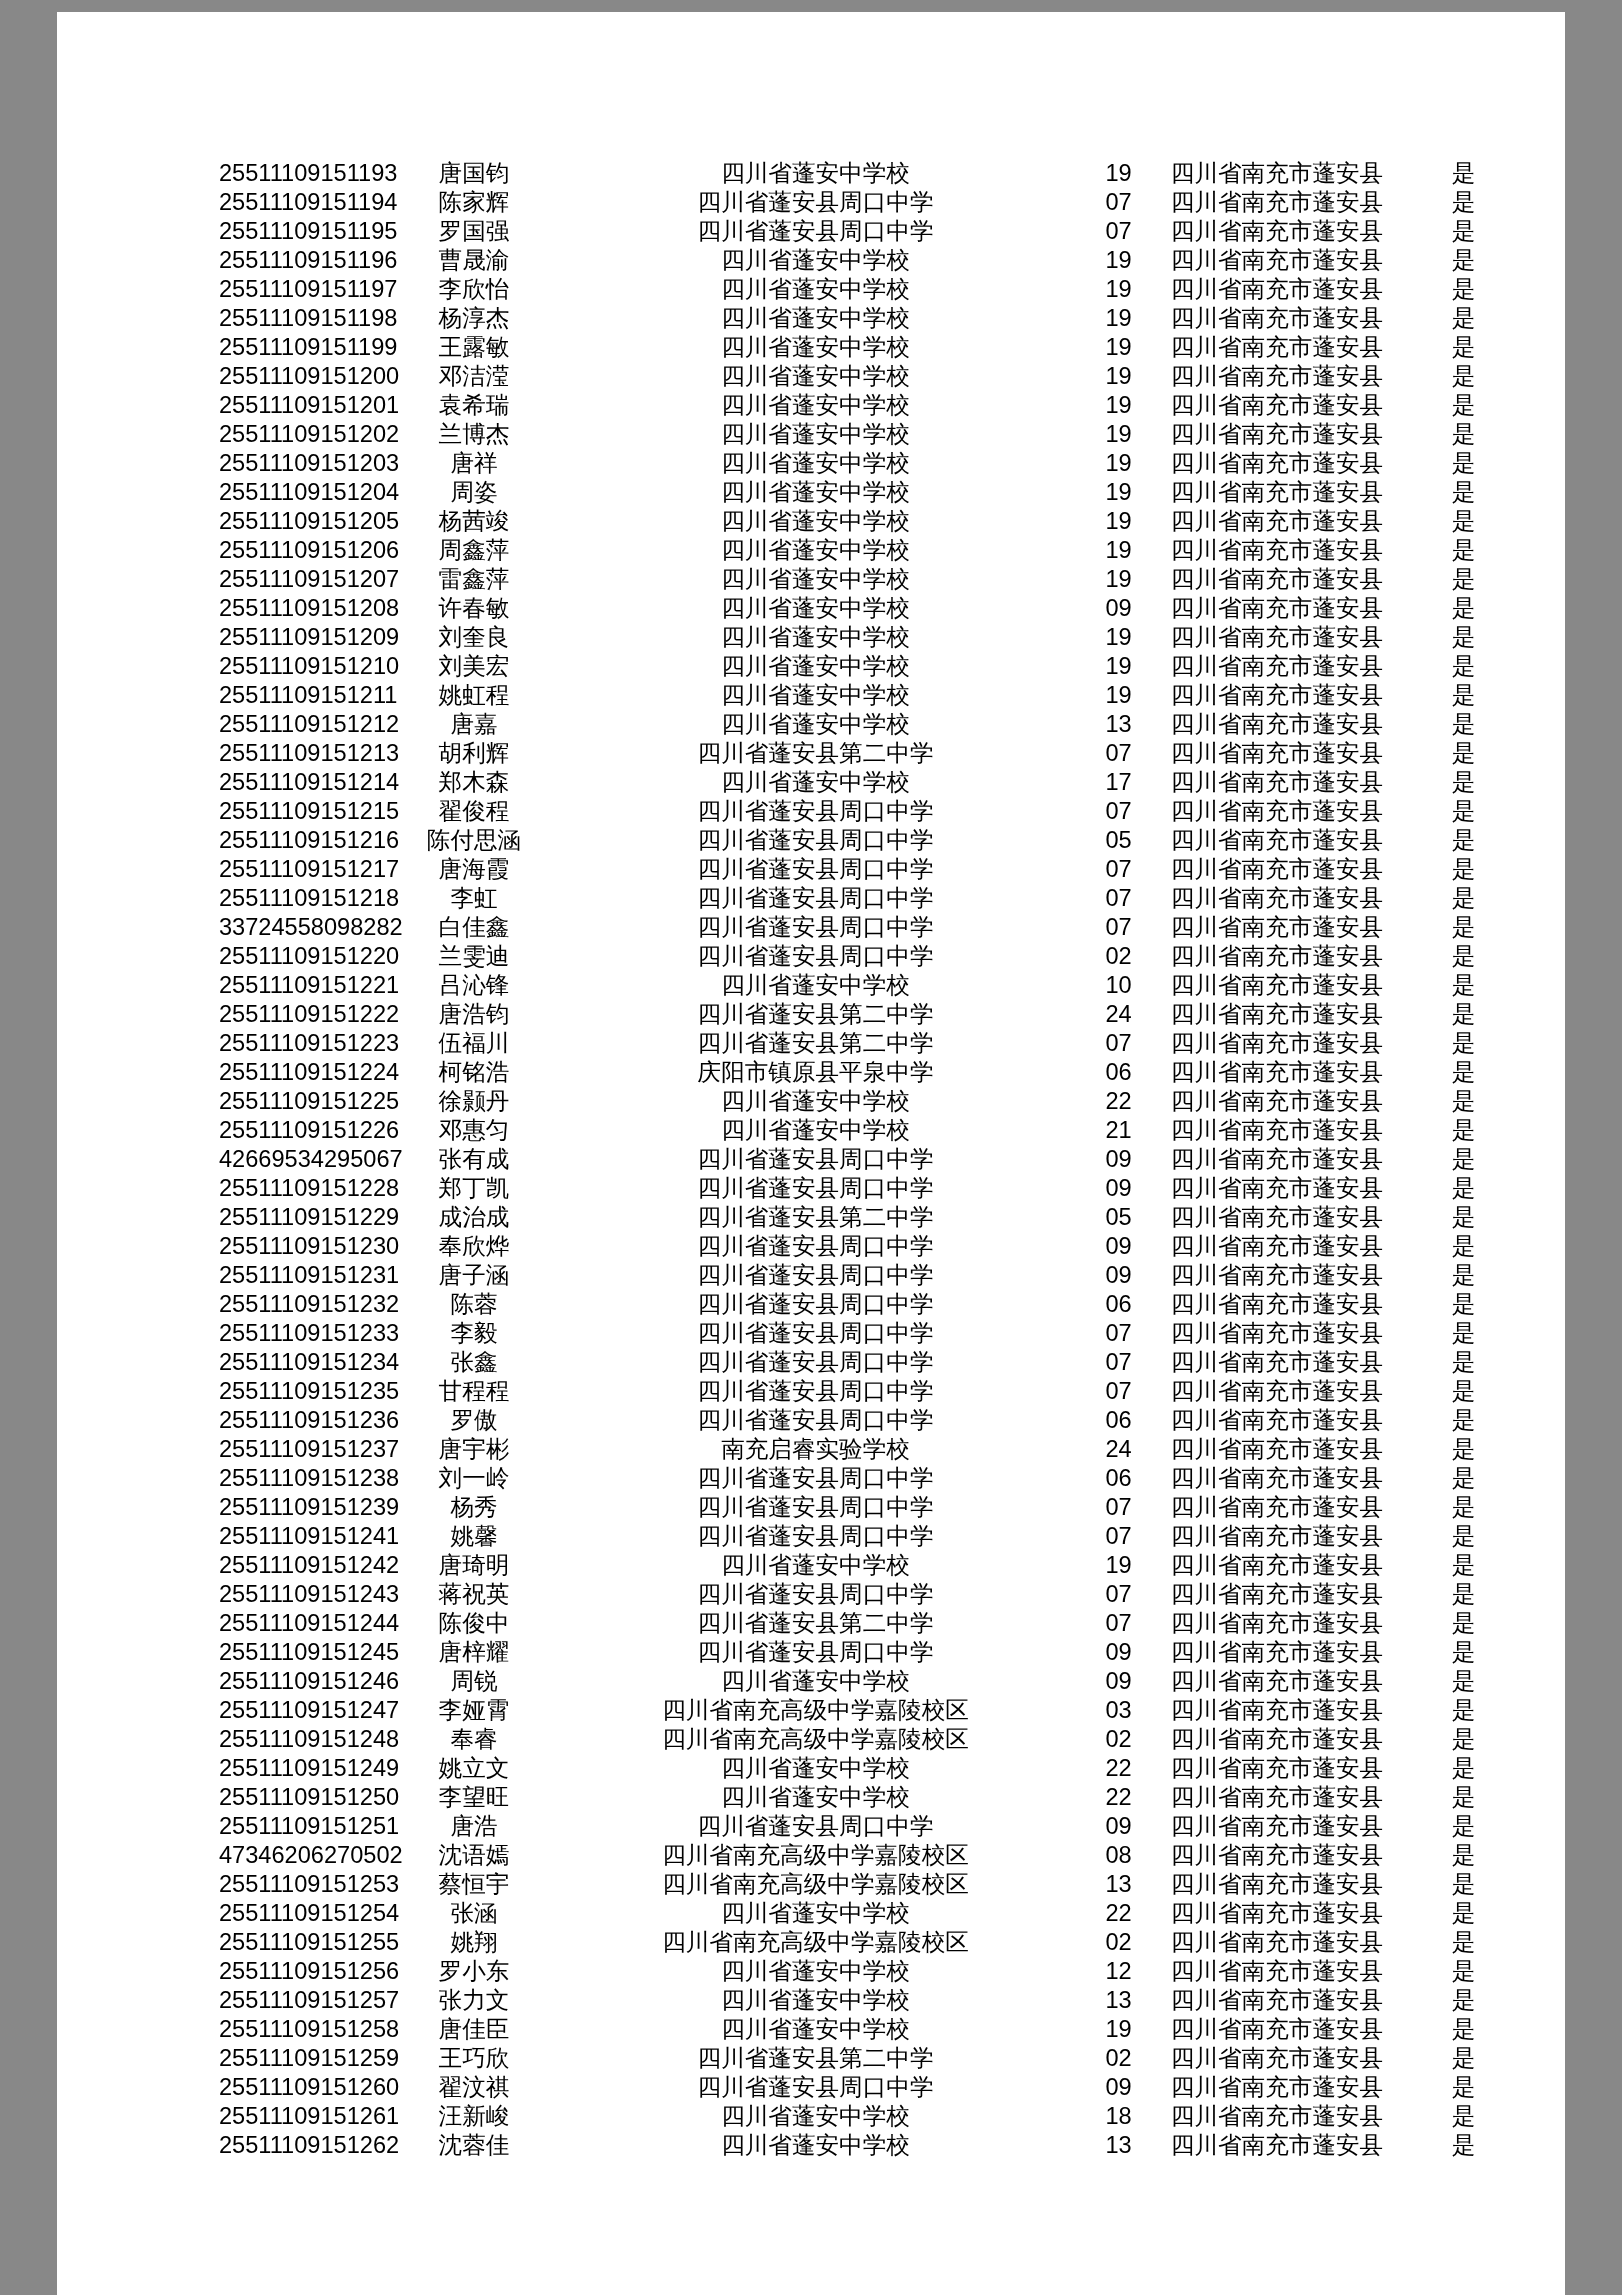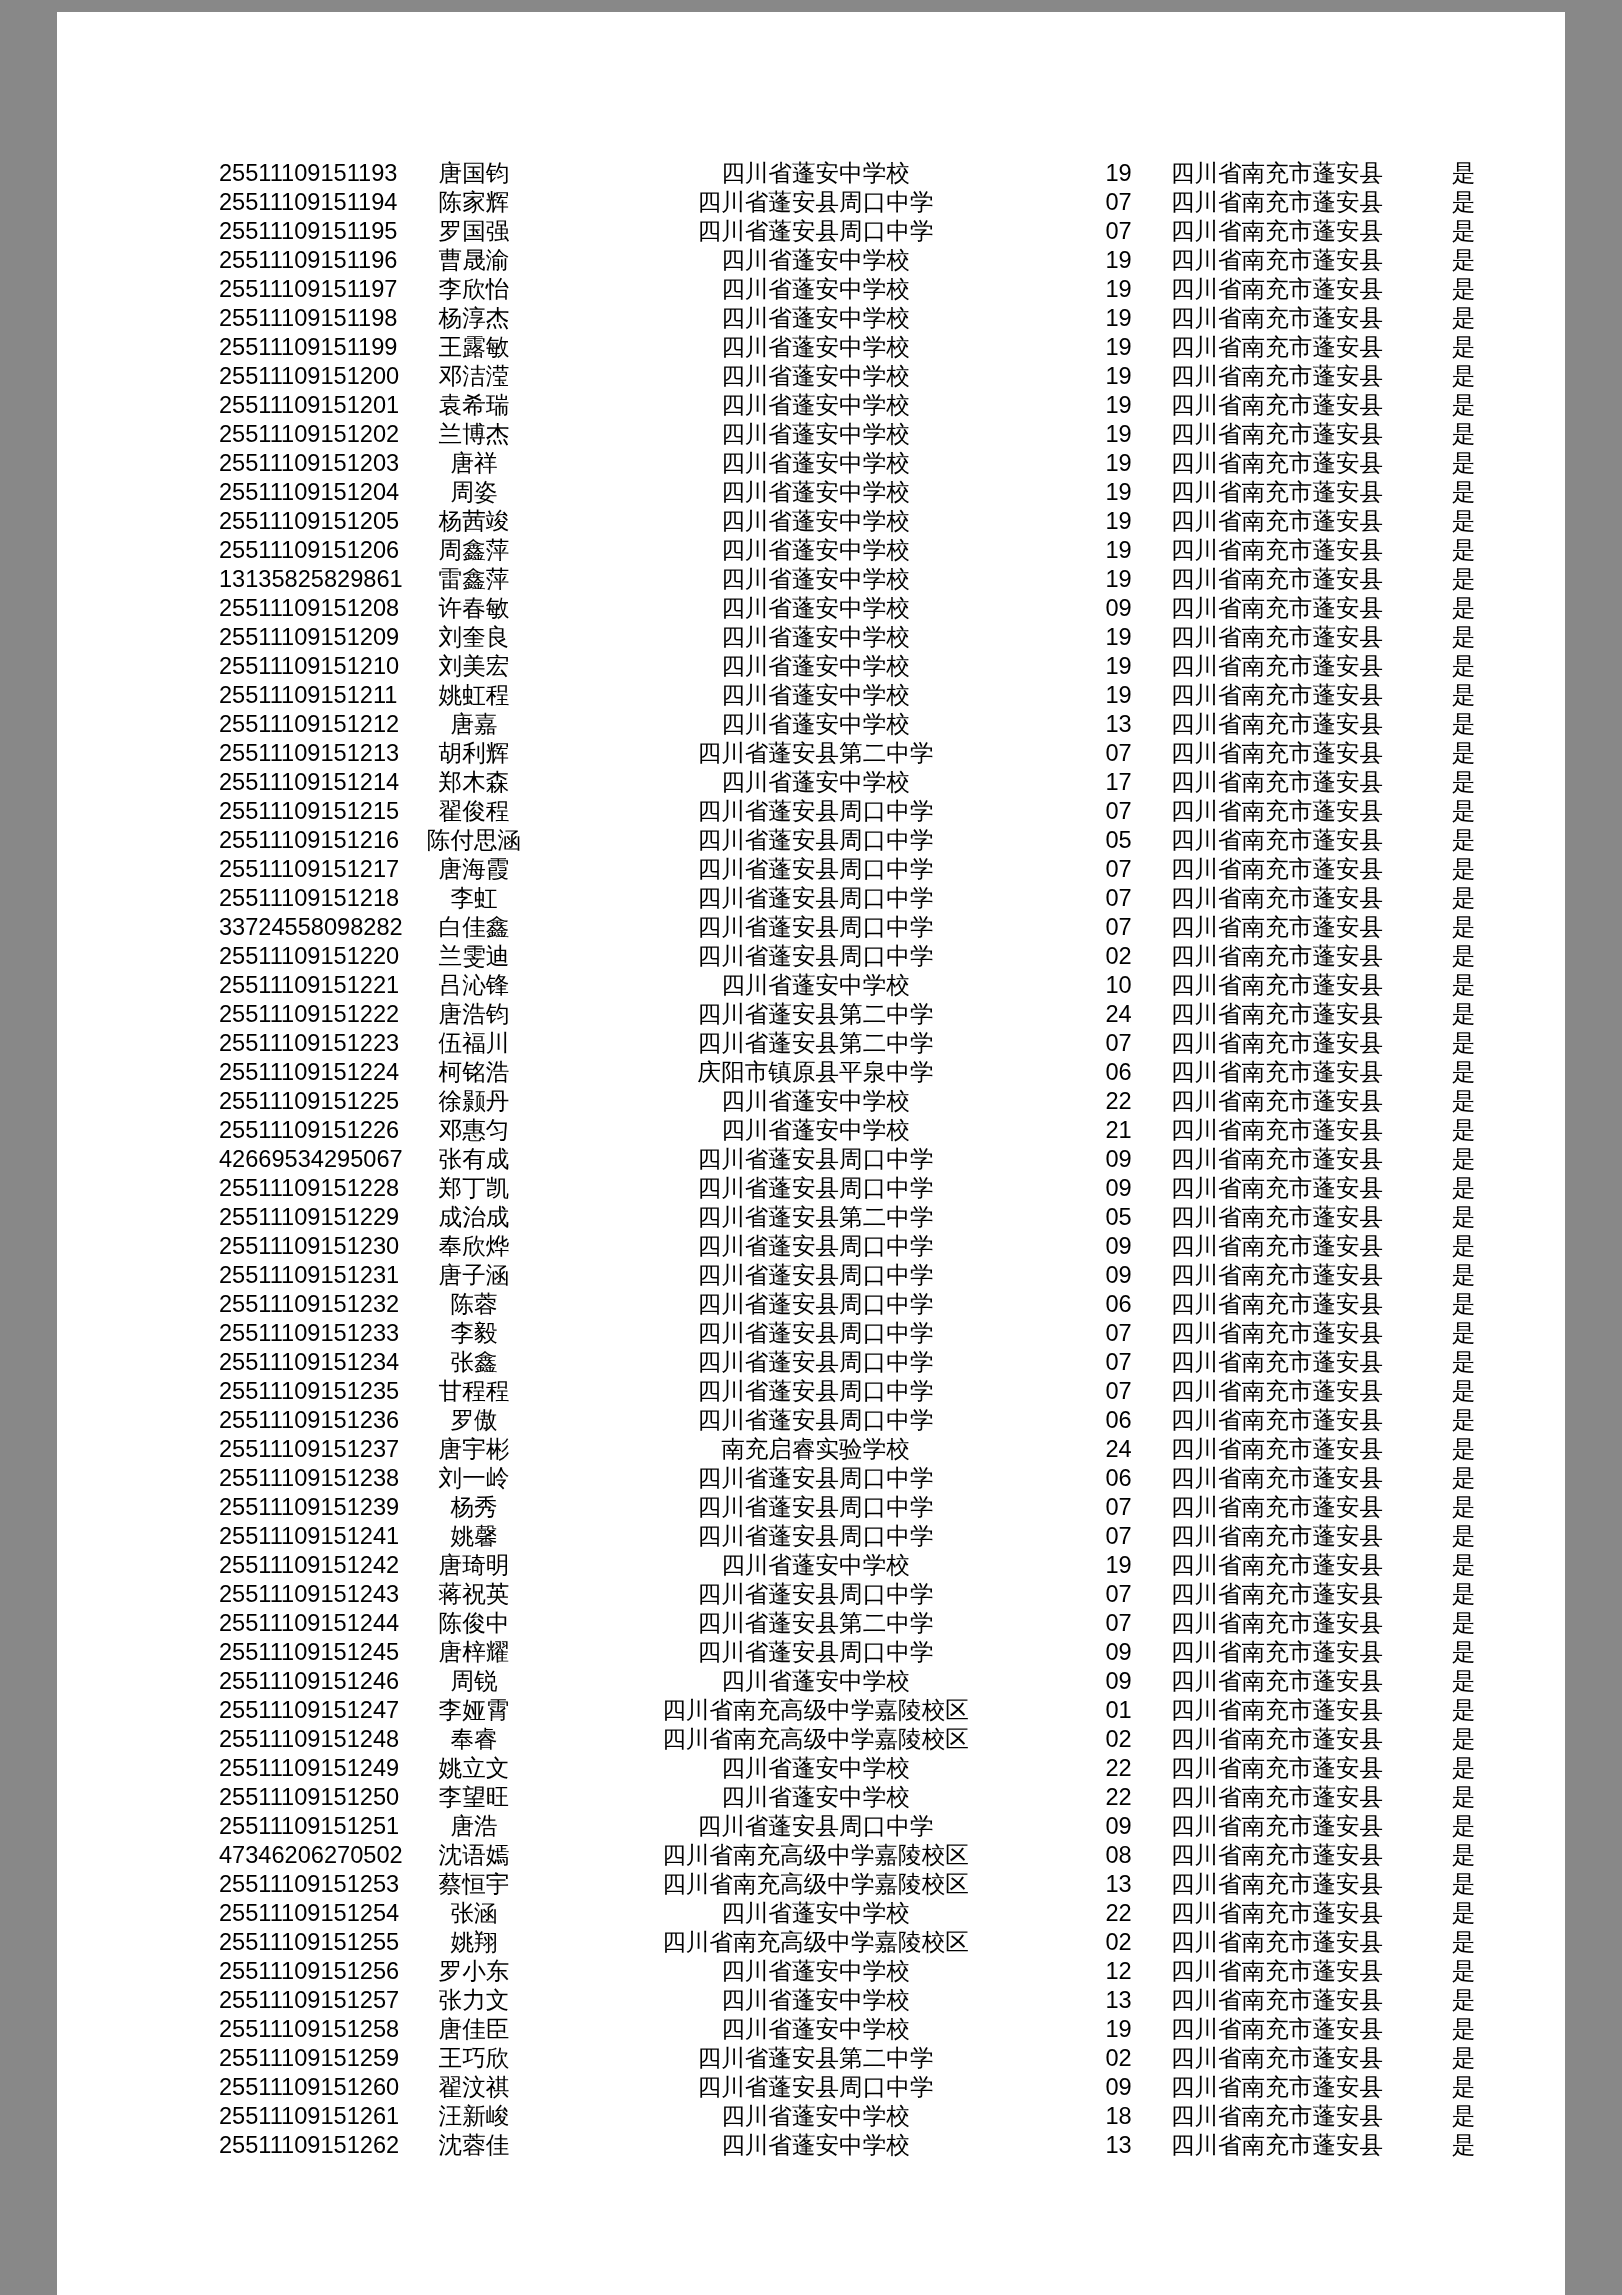--- a/index.html
+++ b/index.html
@@ -149,21 +149,21 @@
       </div>
       <div class="row">
         <span class="c c-id">25511109151206</span>
         <span class="c c-name">周鑫萍</span>
         <span class="c c-school">四川省蓬安中学校</span>
         <span class="c c-code">19</span>
         <span class="c c-region">四川省南充市蓬安县</span>
         <span class="c c-yes">是</span>
       </div>
       <div class="row">
-        <span class="c c-id">13135825829861</span>
+        <span class="c c-id">25511109151207</span>
         <span class="c c-name">雷鑫萍</span>
         <span class="c c-school">四川省蓬安中学校</span>
         <span class="c c-code">19</span>
         <span class="c c-region">四川省南充市蓬安县</span>
         <span class="c c-yes">是</span>
       </div>
       <div class="row">
         <span class="c c-id">25511109151208</span>
         <span class="c c-name">许春敏</span>
         <span class="c c-school">四川省蓬安中学校</span>
@@ -464,21 +464,21 @@
         <span class="c c-name">周锐</span>
         <span class="c c-school">四川省蓬安中学校</span>
         <span class="c c-code">09</span>
         <span class="c c-region">四川省南充市蓬安县</span>
         <span class="c c-yes">是</span>
       </div>
       <div class="row">
         <span class="c c-id">25511109151247</span>
         <span class="c c-name">李娅霄</span>
         <span class="c c-school">四川省南充高级中学嘉陵校区</span>
-        <span class="c c-code">01</span>
+        <span class="c c-code">03</span>
         <span class="c c-region">四川省南充市蓬安县</span>
         <span class="c c-yes">是</span>
       </div>
       <div class="row">
         <span class="c c-id">25511109151248</span>
         <span class="c c-name">奉睿</span>
         <span class="c c-school">四川省南充高级中学嘉陵校区</span>
         <span class="c c-code">02</span>
         <span class="c c-region">四川省南充市蓬安县</span>
         <span class="c c-yes">是</span>

